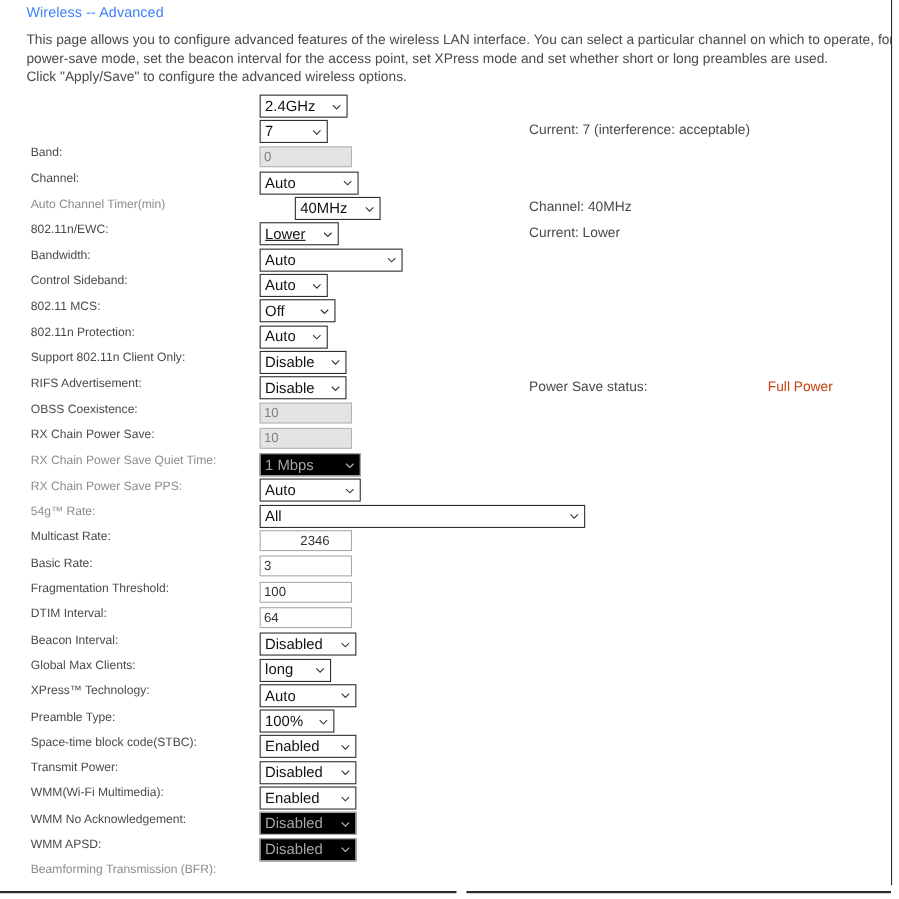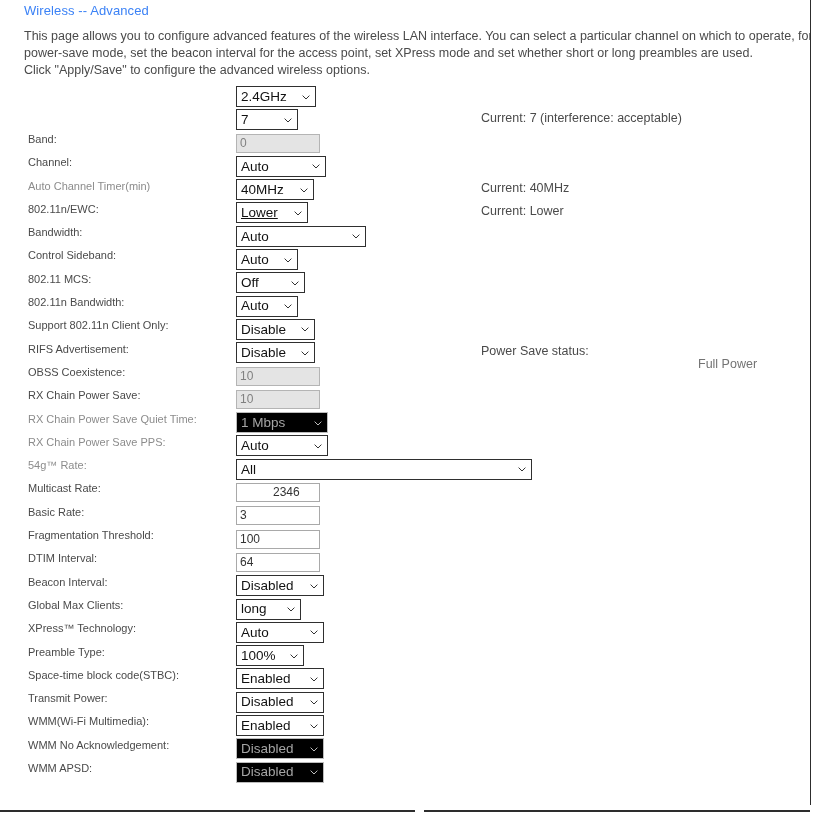--- a/index.html
+++ b/index.html
@@ -115,23 +115,22 @@
     top: 2px;
     font-size: 12.5px;
     color: #4a4a4a;
     white-space: nowrap;
   }
   .status-value {
     position: absolute;
     left: 698px;
     top: 2px;
     font-size: 12.5px;
-    color: #737373;
+    color: #c2410c;
     white-space: nowrap;
-    margin-top: 13px;
   }
 
   
   .sel {
     box-sizing: border-box;
     display: inline-flex;
     align-items: center;
     height: 21px;
     border: 1px solid #2f2f2f;
     background: #ffffff;
@@ -227,29 +226,29 @@
             <span class="txt">Auto</span>
             <span class="caret">
               <svg viewBox="0 0 8 5" width="8" height="5">
                 <path d="M0.6 0.6 L4 4 L7.4 0.6" fill="none" stroke="#333" stroke-width="1"></path>
               </svg>
             </span>
           </div></div>
       </div>
       <div class="row">
         <div class="label">Bandwidth:</div>
-        <div class="control"><div class="sel" style="width: 78px;">
+        <div class="control"><div class="sel" style="width: 78px; margin-left: 32px;">
             <span class="txt">40MHz</span>
             <span class="caret">
               <svg viewBox="0 0 8 5" width="8" height="5">
                 <path d="M0.6 0.6 L4 4 L7.4 0.6" fill="none" stroke="#333" stroke-width="1"></path>
               </svg>
             </span>
           </div></div>
-        <div class="current">Current: 40MHz</div>
+        <div class="current">Channel: 40MHz</div>
       </div>
       <div class="row">
         <div class="label">Control Sideband:</div>
         <div class="control"><div class="sel" style="width: 72px; text-decoration: underline;">
             <span class="txt">Lower</span>
             <span class="caret">
               <svg viewBox="0 0 8 5" width="8" height="5">
                 <path d="M0.6 0.6 L4 4 L7.4 0.6" fill="none" stroke="#333" stroke-width="1"></path>
               </svg>
             </span>
@@ -261,21 +260,21 @@
         <div class="control"><div class="sel" style="width: 130px;">
             <span class="txt">Auto</span>
             <span class="caret">
               <svg viewBox="0 0 8 5" width="8" height="5">
                 <path d="M0.6 0.6 L4 4 L7.4 0.6" fill="none" stroke="#333" stroke-width="1"></path>
               </svg>
             </span>
           </div></div>
       </div>
       <div class="row">
-        <div class="label">802.11n Bandwidth:</div>
+        <div class="label">802.11n Protection:</div>
         <div class="control"><div class="sel" style="width: 62px;">
             <span class="txt">Auto</span>
             <span class="caret">
               <svg viewBox="0 0 8 5" width="8" height="5">
                 <path d="M0.6 0.6 L4 4 L7.4 0.6" fill="none" stroke="#333" stroke-width="1"></path>
               </svg>
             </span>
           </div></div>
       </div>
       <div class="row">
@@ -452,20 +451,21 @@
         <div class="control"><div class="sel" style="width: 88px;">
             <span class="txt">Enabled</span>
             <span class="caret">
               <svg viewBox="0 0 8 5" width="8" height="5">
                 <path d="M0.6 0.6 L4 4 L7.4 0.6" fill="none" stroke="#333" stroke-width="1"></path>
               </svg>
             </span>
           </div></div>
       </div>
       <div class="row">
+        <div class="label dim">Beamforming Transmission (BFR):</div>
         <div class="control"><div class="sel disabled" style="width: 88px;">
             <span class="txt">Disabled</span>
             <span class="caret">
               <svg viewBox="0 0 8 5" width="8" height="5">
                 <path d="M0.6 0.6 L4 4 L7.4 0.6" fill="none" stroke="#333" stroke-width="1"></path>
               </svg>
             </span>
           </div></div>
       </div>
       <div class="row">

